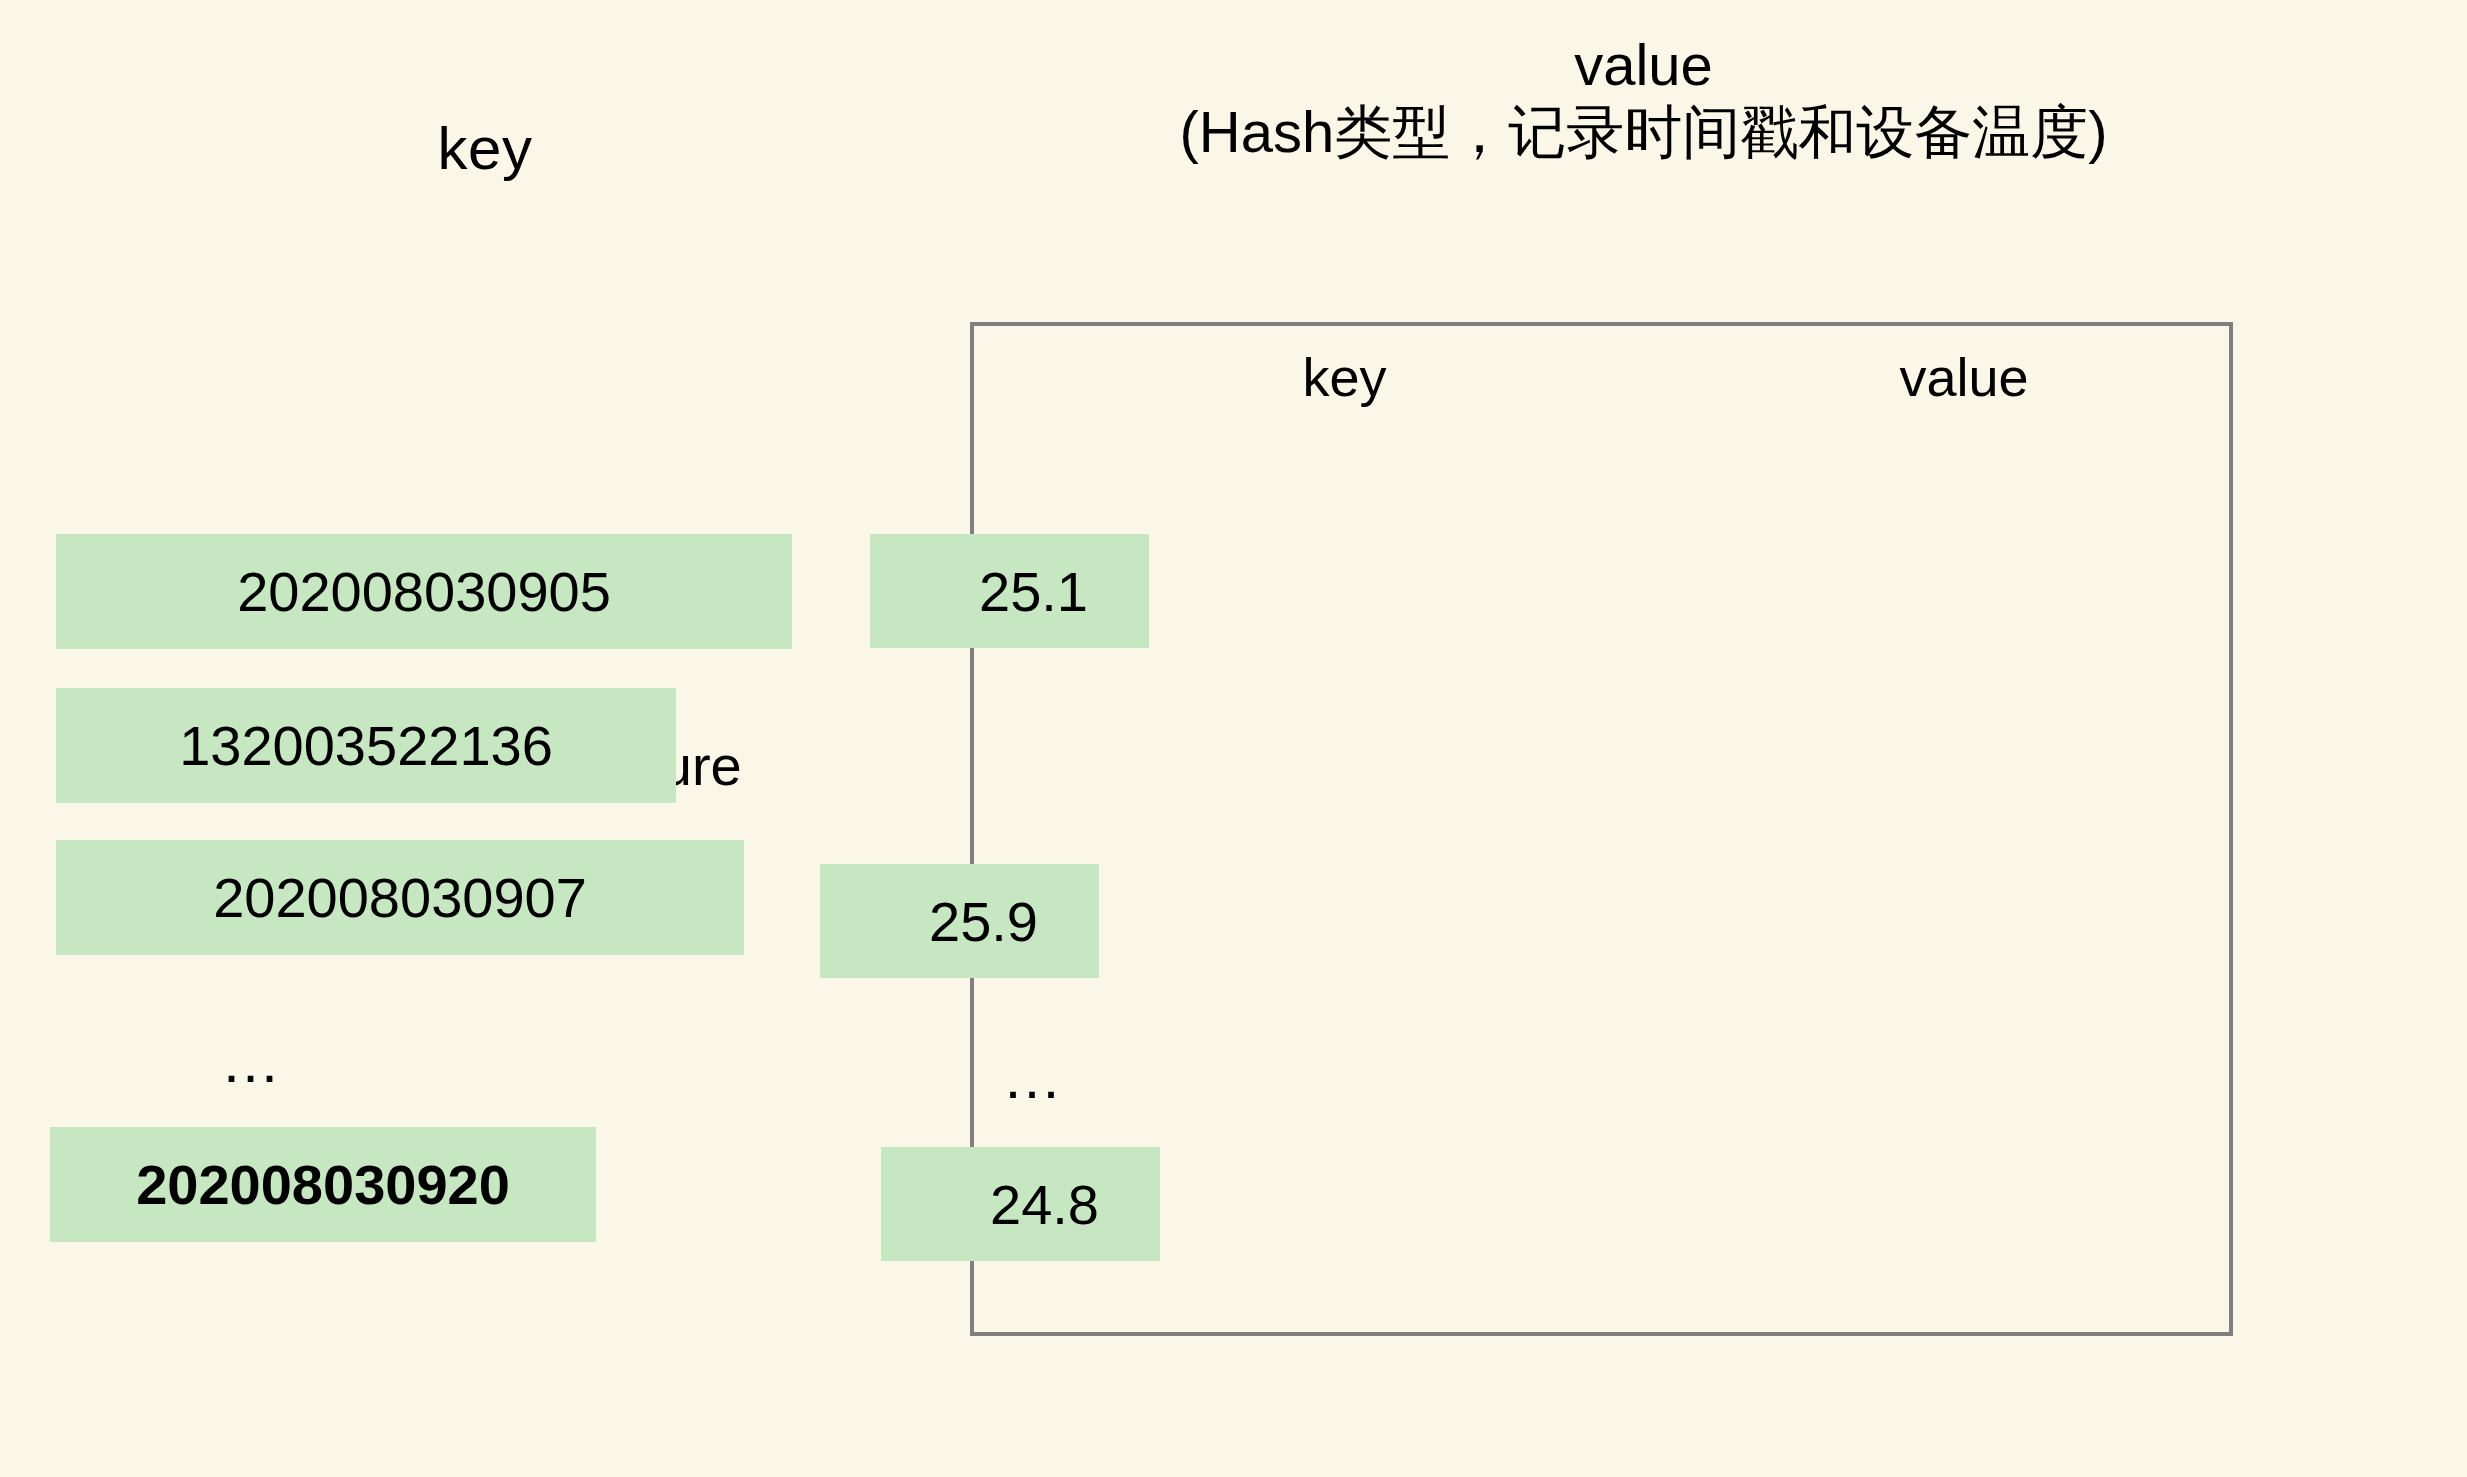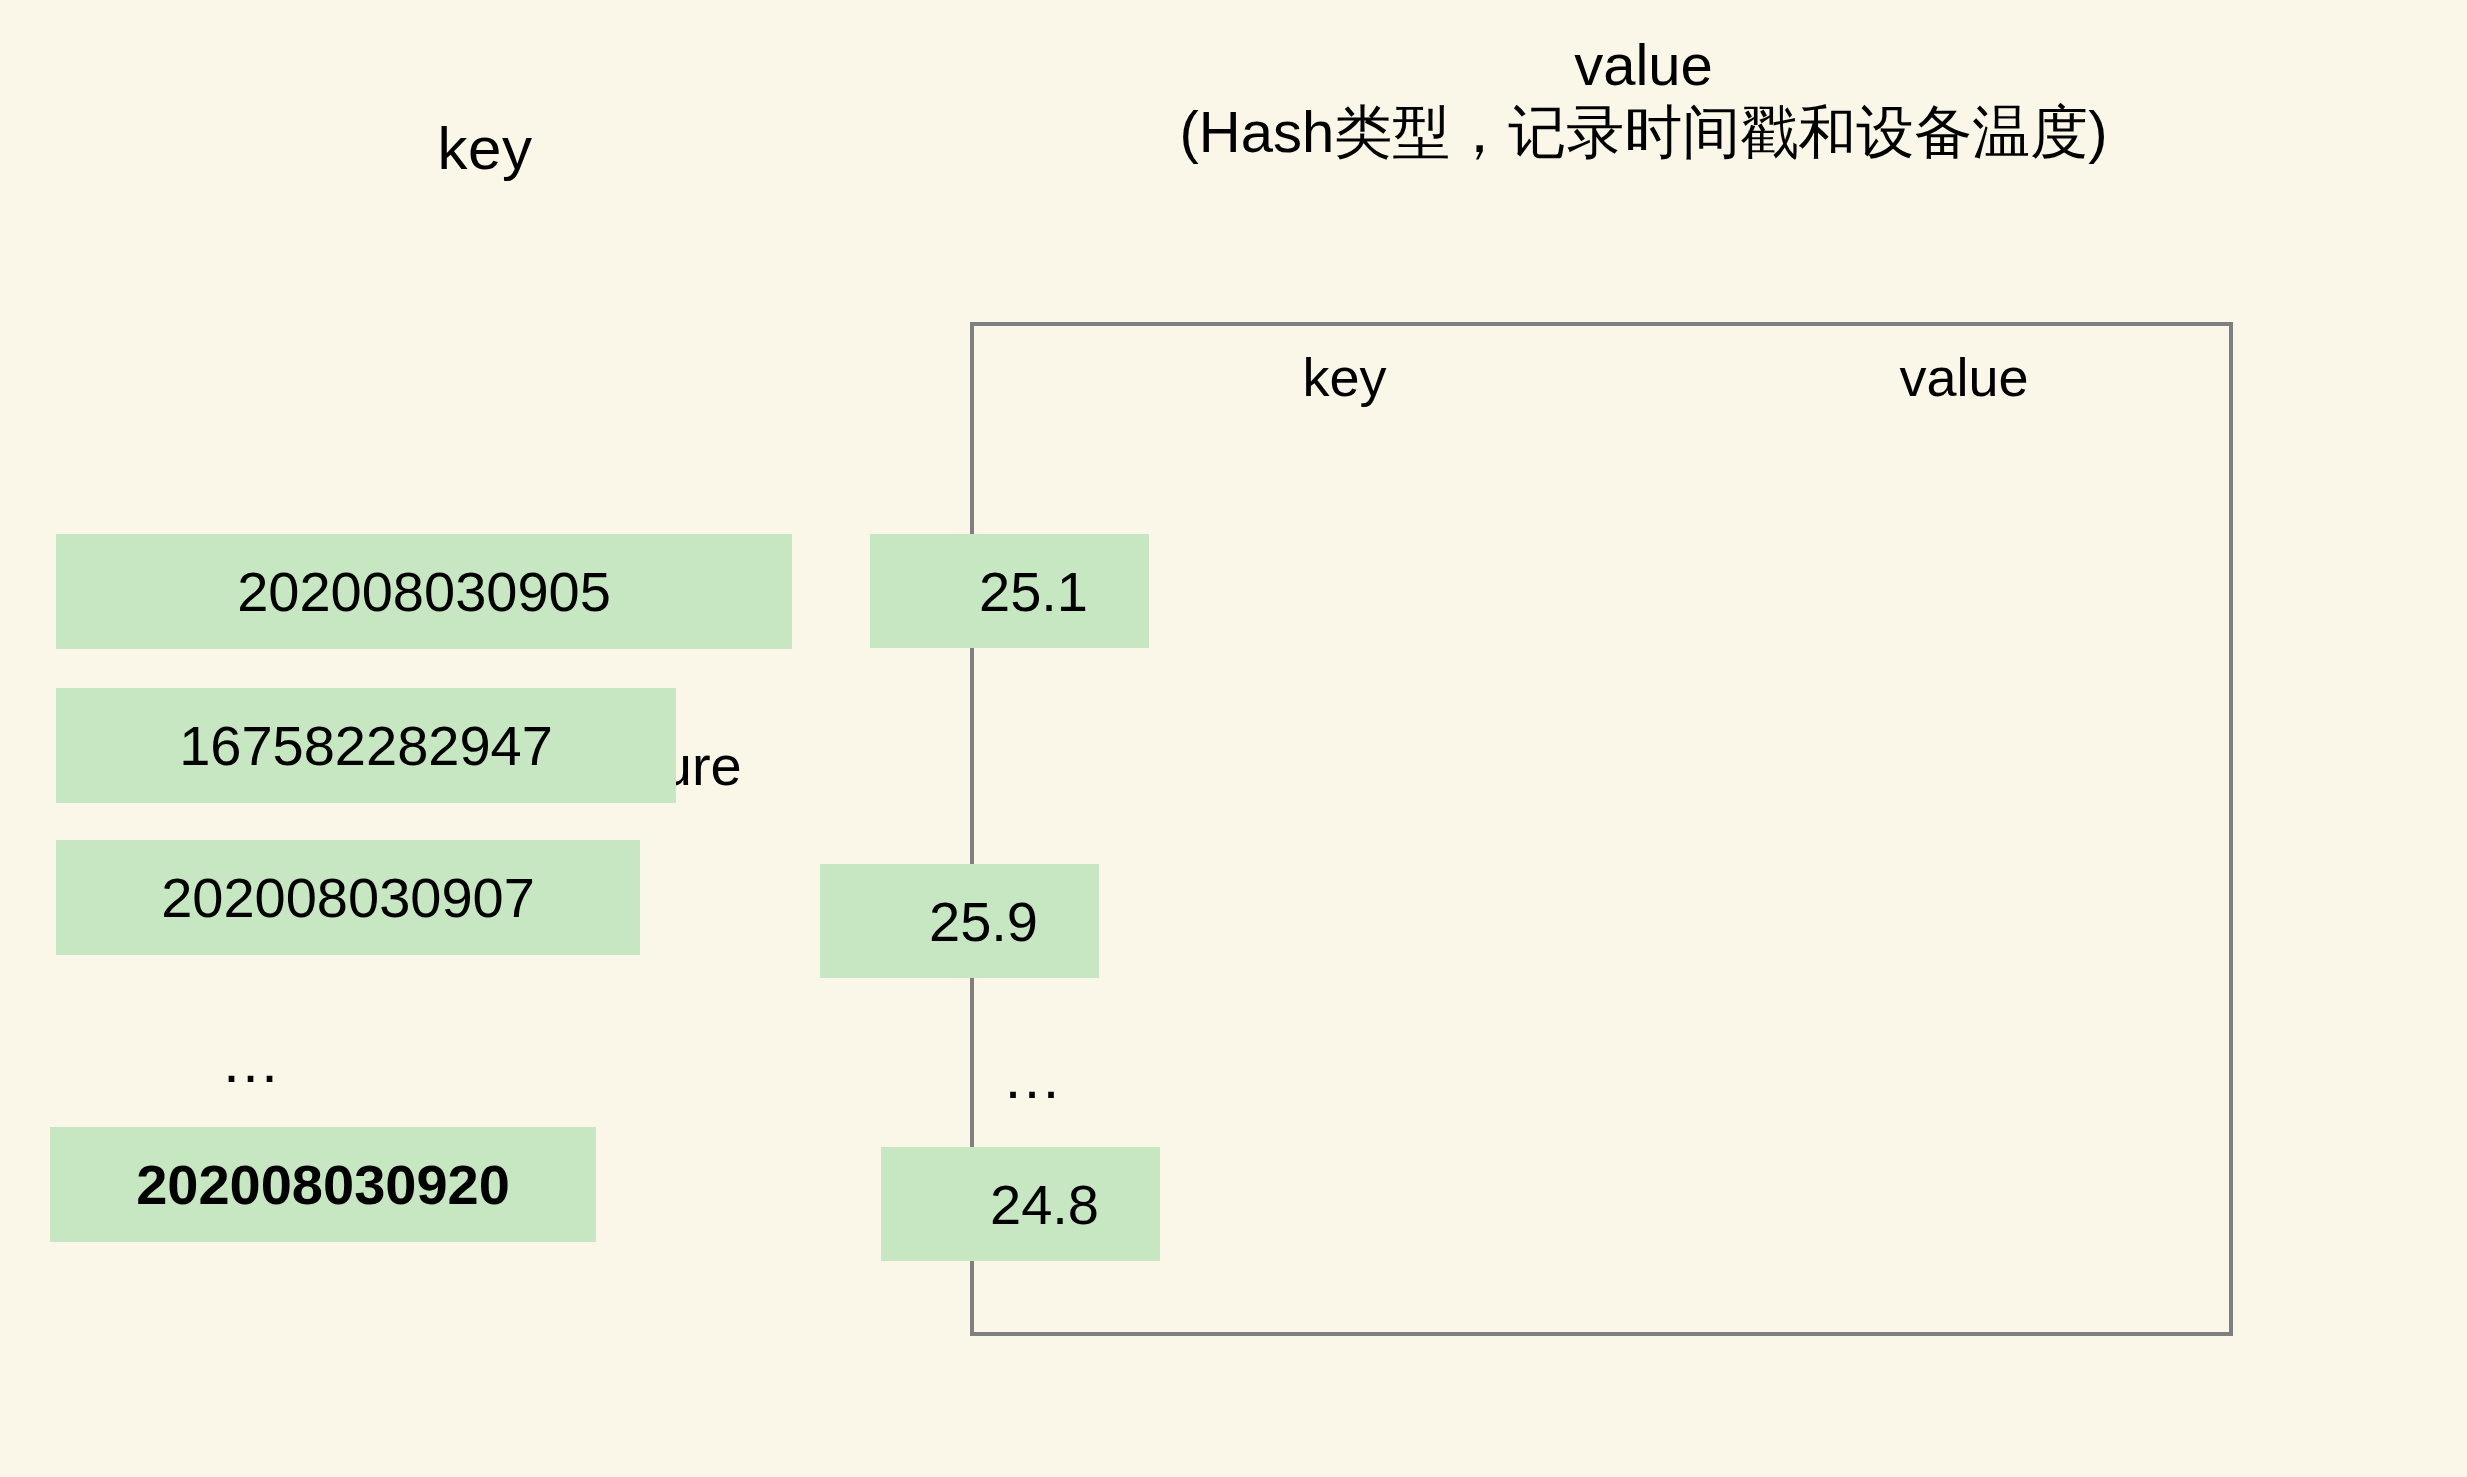--- a/index.html
+++ b/index.html
@@ -117,21 +117,21 @@
     height: 114px;
     padding-left: 48px;
   }
   
   .row-r1 .cell-val { left: 870px; }
   .row-r2 .cell-val { left: 884px; }
   .row-r3 .cell-val { left: 820px; }
   .row-r5 .cell-val { left: 881px; margin-top: 20px; }
 
   .row-r2 .cell-key { left: 56px; width: 620px; }
-  .row-r3 .cell-key { left: 56px; width: 584px; }
+  .row-r3 .cell-key { left: 56px; width: 688px; }
   .row-r5 .cell-key { left: 50px; width: 546px; font-weight: bold; }
 
   .ellipsis {
     font-size: 60px;
     letter-spacing: 2.9px;
     line-height: 1;
   }
 </style>
 </head>
 <body>
@@ -157,21 +157,21 @@
       <span class="hl1">value</span>
     </div>
   </div>
 
   <div class="row row-r1" style="top:534px;">
     <div class="cell cell-key hl">202008030905</div>
     <div class="cell cell-val hl">25.1</div>
   </div>
 
   <div class="row row-r2" style="top:688px;">
-    <div class="cell cell-key hl">167582282947</div>
+    <div class="cell cell-key hl">132003522136</div>
   </div>
 
   <div class="row row-r3" style="top:840px;">
     <div class="cell cell-key hl">202008030907</div>
     <div class="cell cell-val hl" style="top:24px;">25.9</div>
   </div>
 
   <div class="row row-r4" style="top:1004px;">
     <div class="cell cell-key plain ellipsis" style="left:-58px;width:620px;">…</div>
     <div class="cell cell-val plain ellipsis" style="left:870px;top:17.4px;">…</div>

